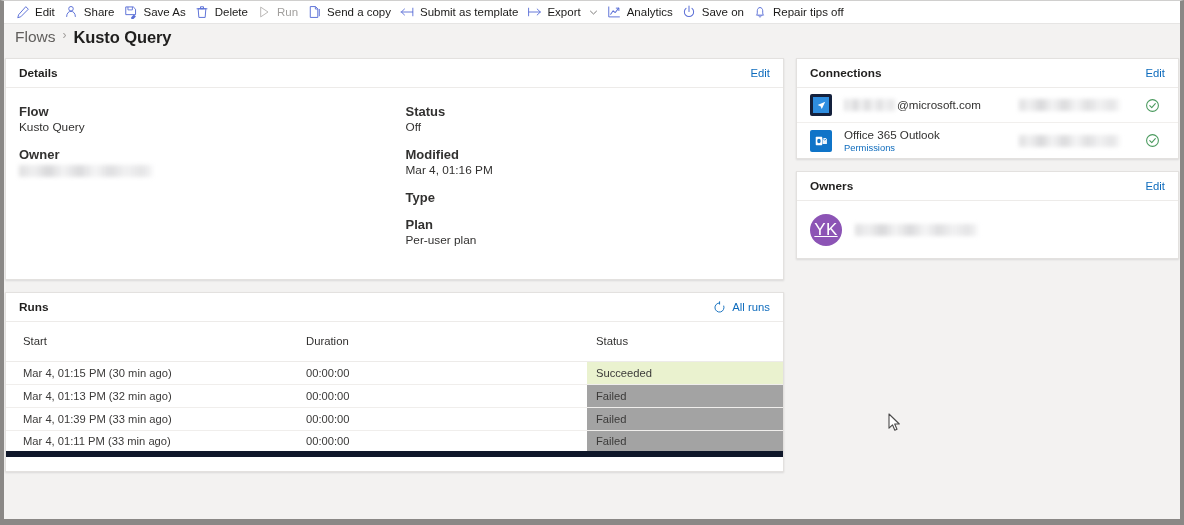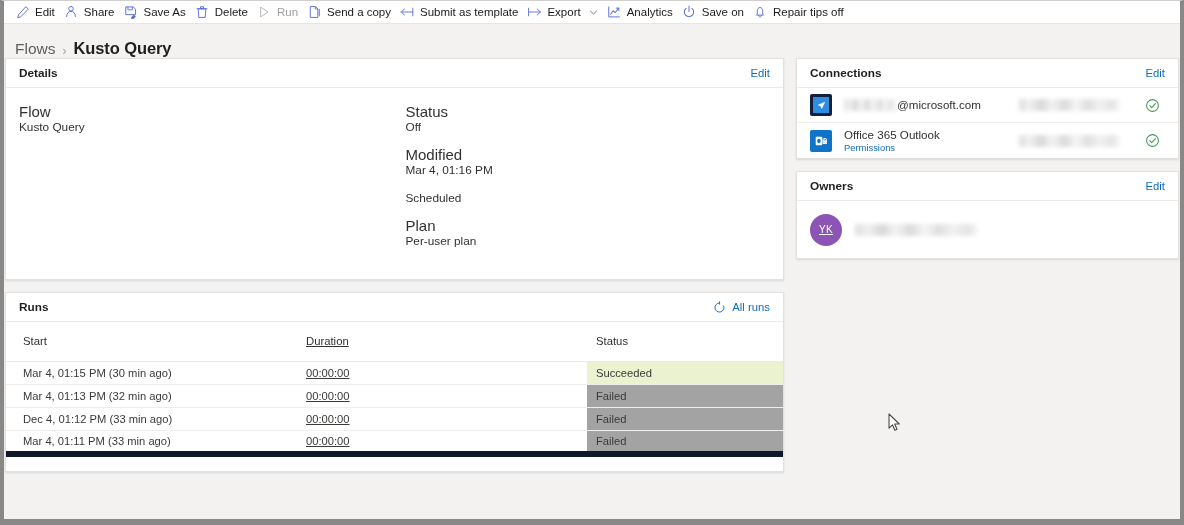--- a/index.html
+++ b/index.html
@@ -58,21 +58,21 @@
   .cmd .chev {
     width: 9px; height: 9px; margin-left: 3px;
     display: inline-flex; align-items: center; justify-content: center;
     color: #605e5c;
   }
 
   
   .breadcrumb {
     height: 34px;
     display: flex;
-    align-items: flex-end;
+    align-items: flex-start;
     padding: 4px 0 0 11px;
     gap: 7px;
   }
   .bc-root {
     font-size: 15.5px;
     color: #605e5c;
     cursor: pointer;
   }
   .bc-sep {
     font-size: 12px;
@@ -138,22 +138,22 @@
     display: flex;
     padding: 17px 0 0 0;
   }
   .details-col {
     flex: 0 0 50%;
     padding-left: 13px;
   }
   .details-col.second { padding-left: 11px; }
   .field { margin-bottom: 13px; }
   .field-label {
-    font-size: 15px;
-    font-weight: normal;
+    font-size: 13px;
+    font-weight: bold;
     color: #323130;
     line-height: 14px;
     margin-bottom: 1px;
   }
   .field-value {
     font-size: 11.8px;
     color: #323130;
     line-height: 15px;
   }
   .redacted {
@@ -230,21 +230,21 @@
     display: flex;
     align-items: center;
     height: 57px;
     padding: 0 13px;
   }
   .avatar {
     width: 32px; height: 32px;
     border-radius: 50%;
     background: #8c54b5;
     color: #ffffff;
-    font-size: 10px;
+    font-size: 17px;
     display: flex;
     align-items: center; justify-content: center;
     flex: 0 0 32px;
     margin-right: 13px;
     letter-spacing: 0.3px;
     text-decoration: underline;
   }
 
   
   .runs-body { padding: 0; }
@@ -260,21 +260,21 @@
   }
   .runs-table td {
     font-size: 11.2px;
     color: #3b3a39;
     height: 23.3px;
     border-bottom: 1px solid #f0eeec;
     vertical-align: middle;
   }
   .runs-table tr:last-child td { border-bottom: 6px solid #0f172a; }
   .c-start { width: 291px; padding-left: 17px; }
-  .c-dur   { width: 290px; padding-left: 9px; text-decoration: underline; }
+  .c-dur   { width: 290px; padding-left: 9px; }
   .c-stat  { padding-left: 9px; }
   .stat-cell { position: relative; }
   .stat-succeeded { background: #eaf2cf; }
   .stat-failed    { background: #a3a3a3; }
   .runs-foot { height: 14px; background: #ffffff; }
 
   
   .cursor {
     position: absolute;
     width: 13px; height: 19px;
@@ -411,32 +411,36 @@
         <div class="card-head">
           <span class="card-title">Details</span>
           <span class="card-link">Edit</span>
         </div>
         <div class="details-body">
           <div class="details-col" id="details-left">
               <div class="field">
                 <div class="field-label">Flow</div>
                 <div class="field-value">Kusto Query</div>
               </div>
+              <div class="field">
+                <div class="field-label">Owner</div>
+                <div class="field-value"><span class="redacted" style="width: 134px;"></span></div>
+              </div>
             </div>
           <div class="details-col second" id="details-right">
               <div class="field">
                 <div class="field-label">Status</div>
                 <div class="field-value">Off</div>
               </div>
               <div class="field">
                 <div class="field-label">Modified</div>
                 <div class="field-value">Mar 4, 01:16 PM</div>
               </div>
               <div class="field">
-                <div class="field-value">Scheduled</div>
+                <div class="field-label">Type</div>
               </div>
               <div class="field">
                 <div class="field-label">Plan</div>
                 <div class="field-value">Per-user plan</div>
               </div>
             </div>
         </div>
       </div>
 
       <div class="card" style="margin-top:12px;">
@@ -466,21 +470,21 @@
                   <td class="c-start">Mar 4, 01:15 PM (30 min ago)</td>
                   <td class="c-dur">00:00:00</td>
                   <td class="c-stat stat-cell stat-succeeded">Succeeded</td>
                 </tr>
                 <tr>
                   <td class="c-start">Mar 4, 01:13 PM (32 min ago)</td>
                   <td class="c-dur">00:00:00</td>
                   <td class="c-stat stat-cell stat-failed">Failed</td>
                 </tr>
                 <tr>
-                  <td class="c-start">Dec 4, 01:12 PM (33 min ago)</td>
+                  <td class="c-start">Mar 4, 01:39 PM (33 min ago)</td>
                   <td class="c-dur">00:00:00</td>
                   <td class="c-stat stat-cell stat-failed">Failed</td>
                 </tr>
                 <tr>
                   <td class="c-start">Mar 4, 01:11 PM (33 min ago)</td>
                   <td class="c-dur">00:00:00</td>
                   <td class="c-stat stat-cell stat-failed">Failed</td>
                 </tr>
               </tbody>
           </table>

